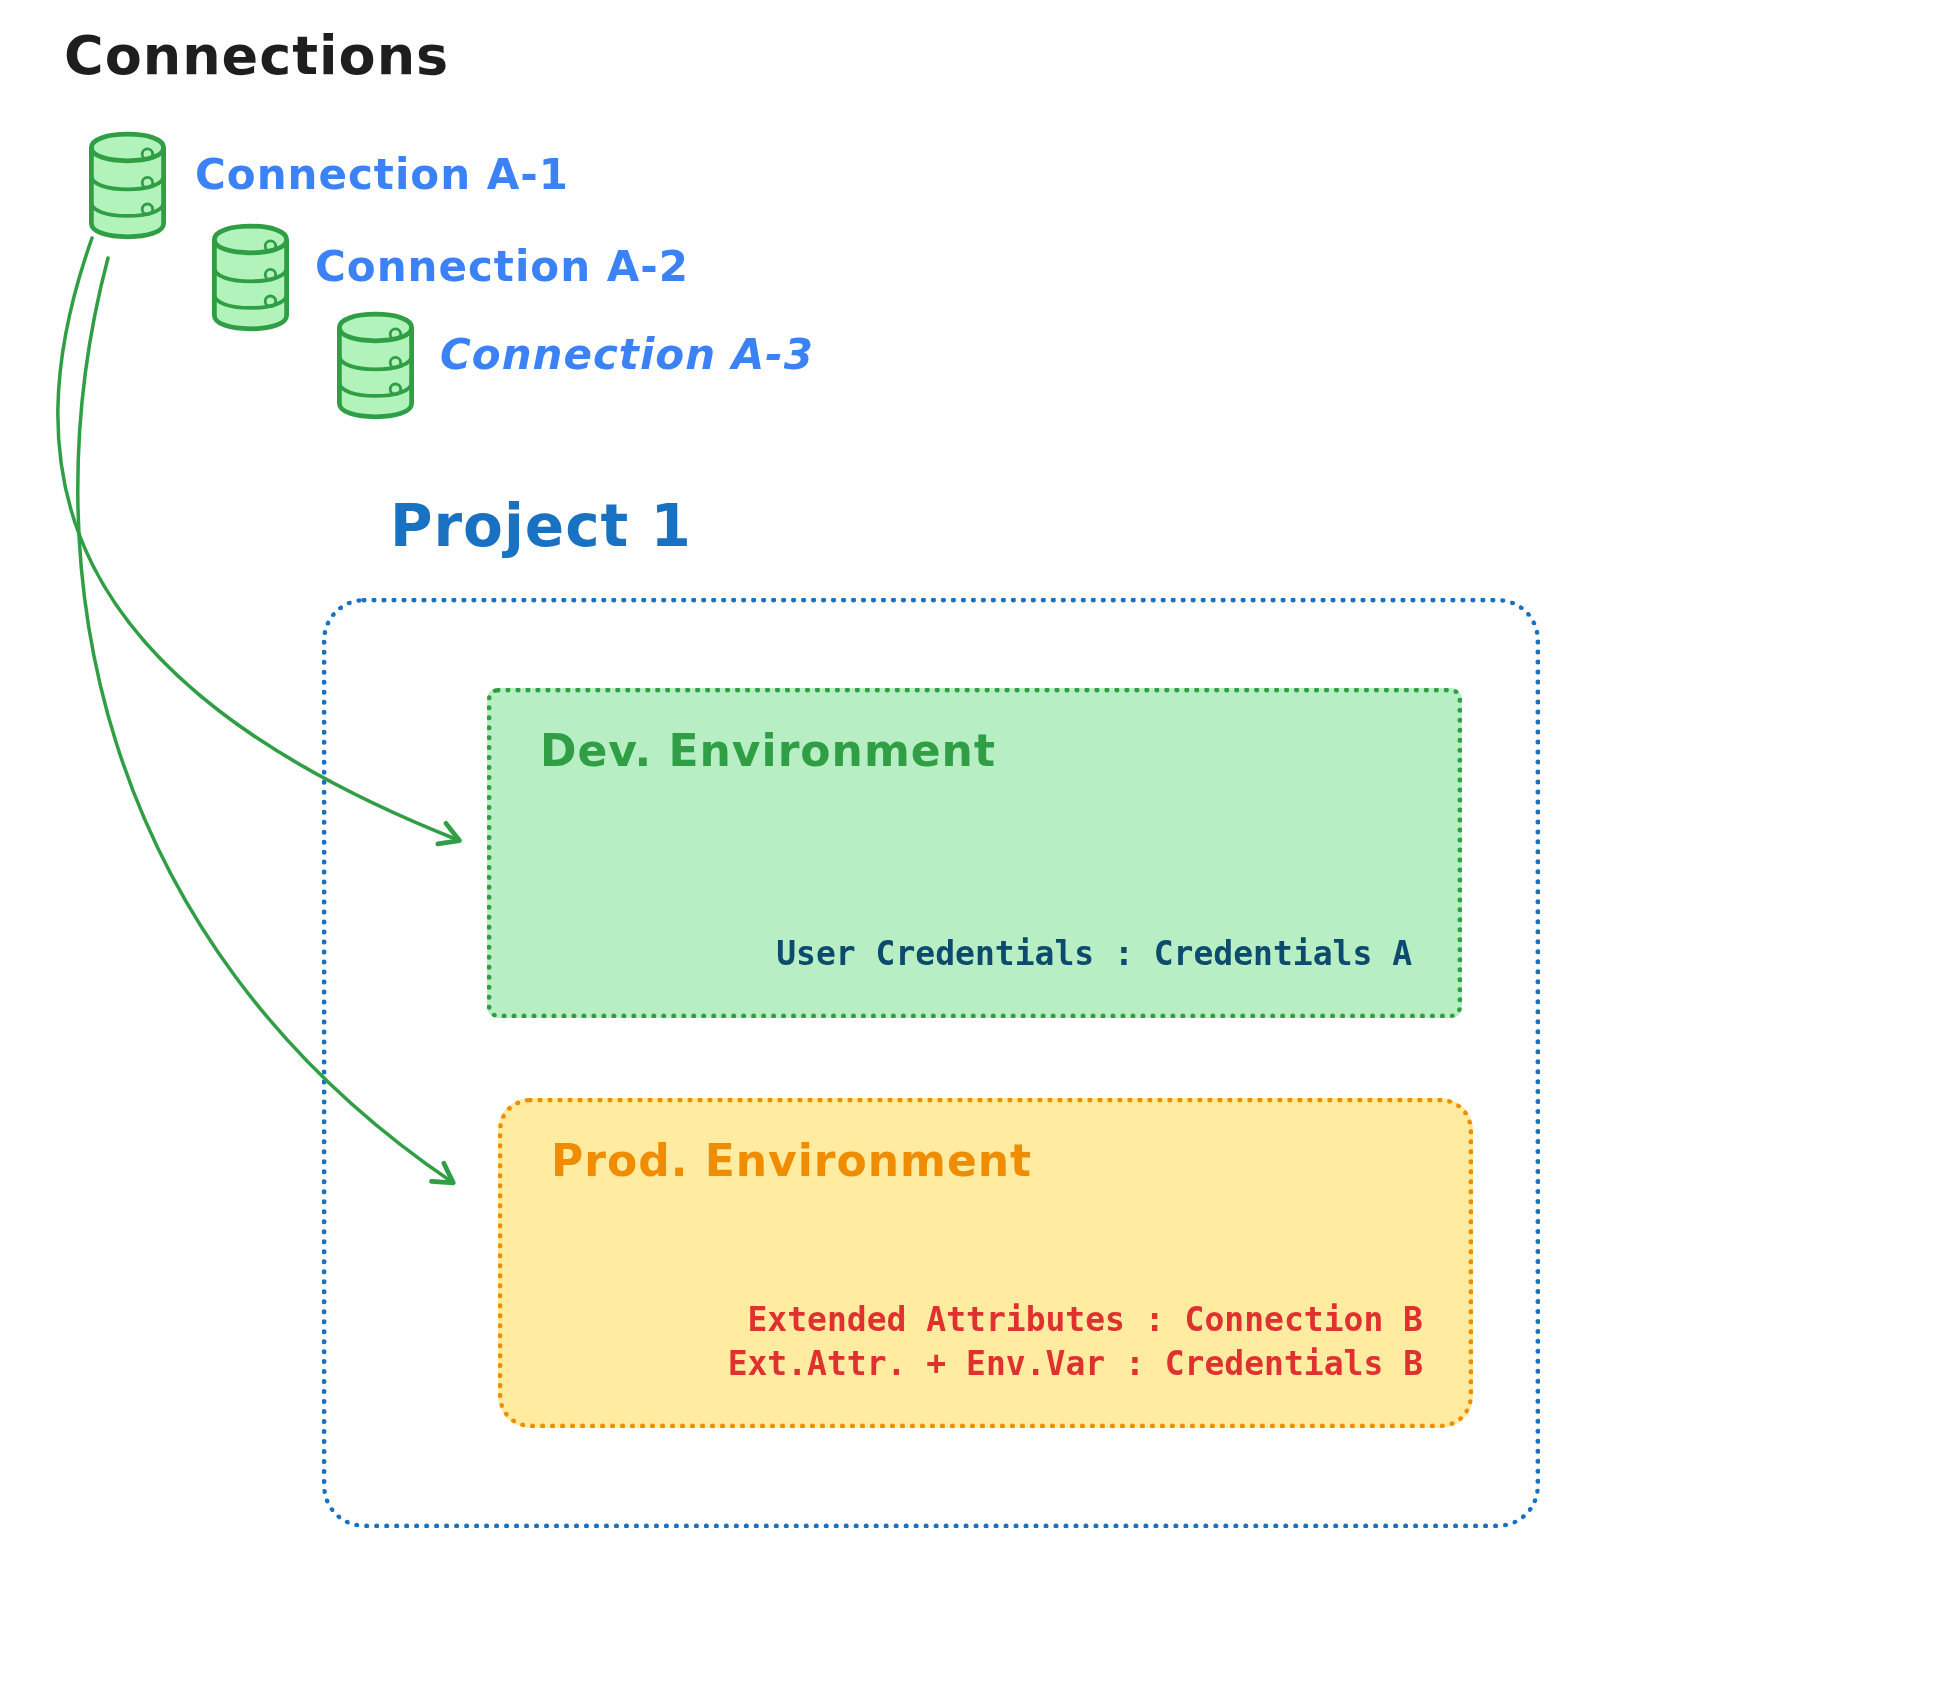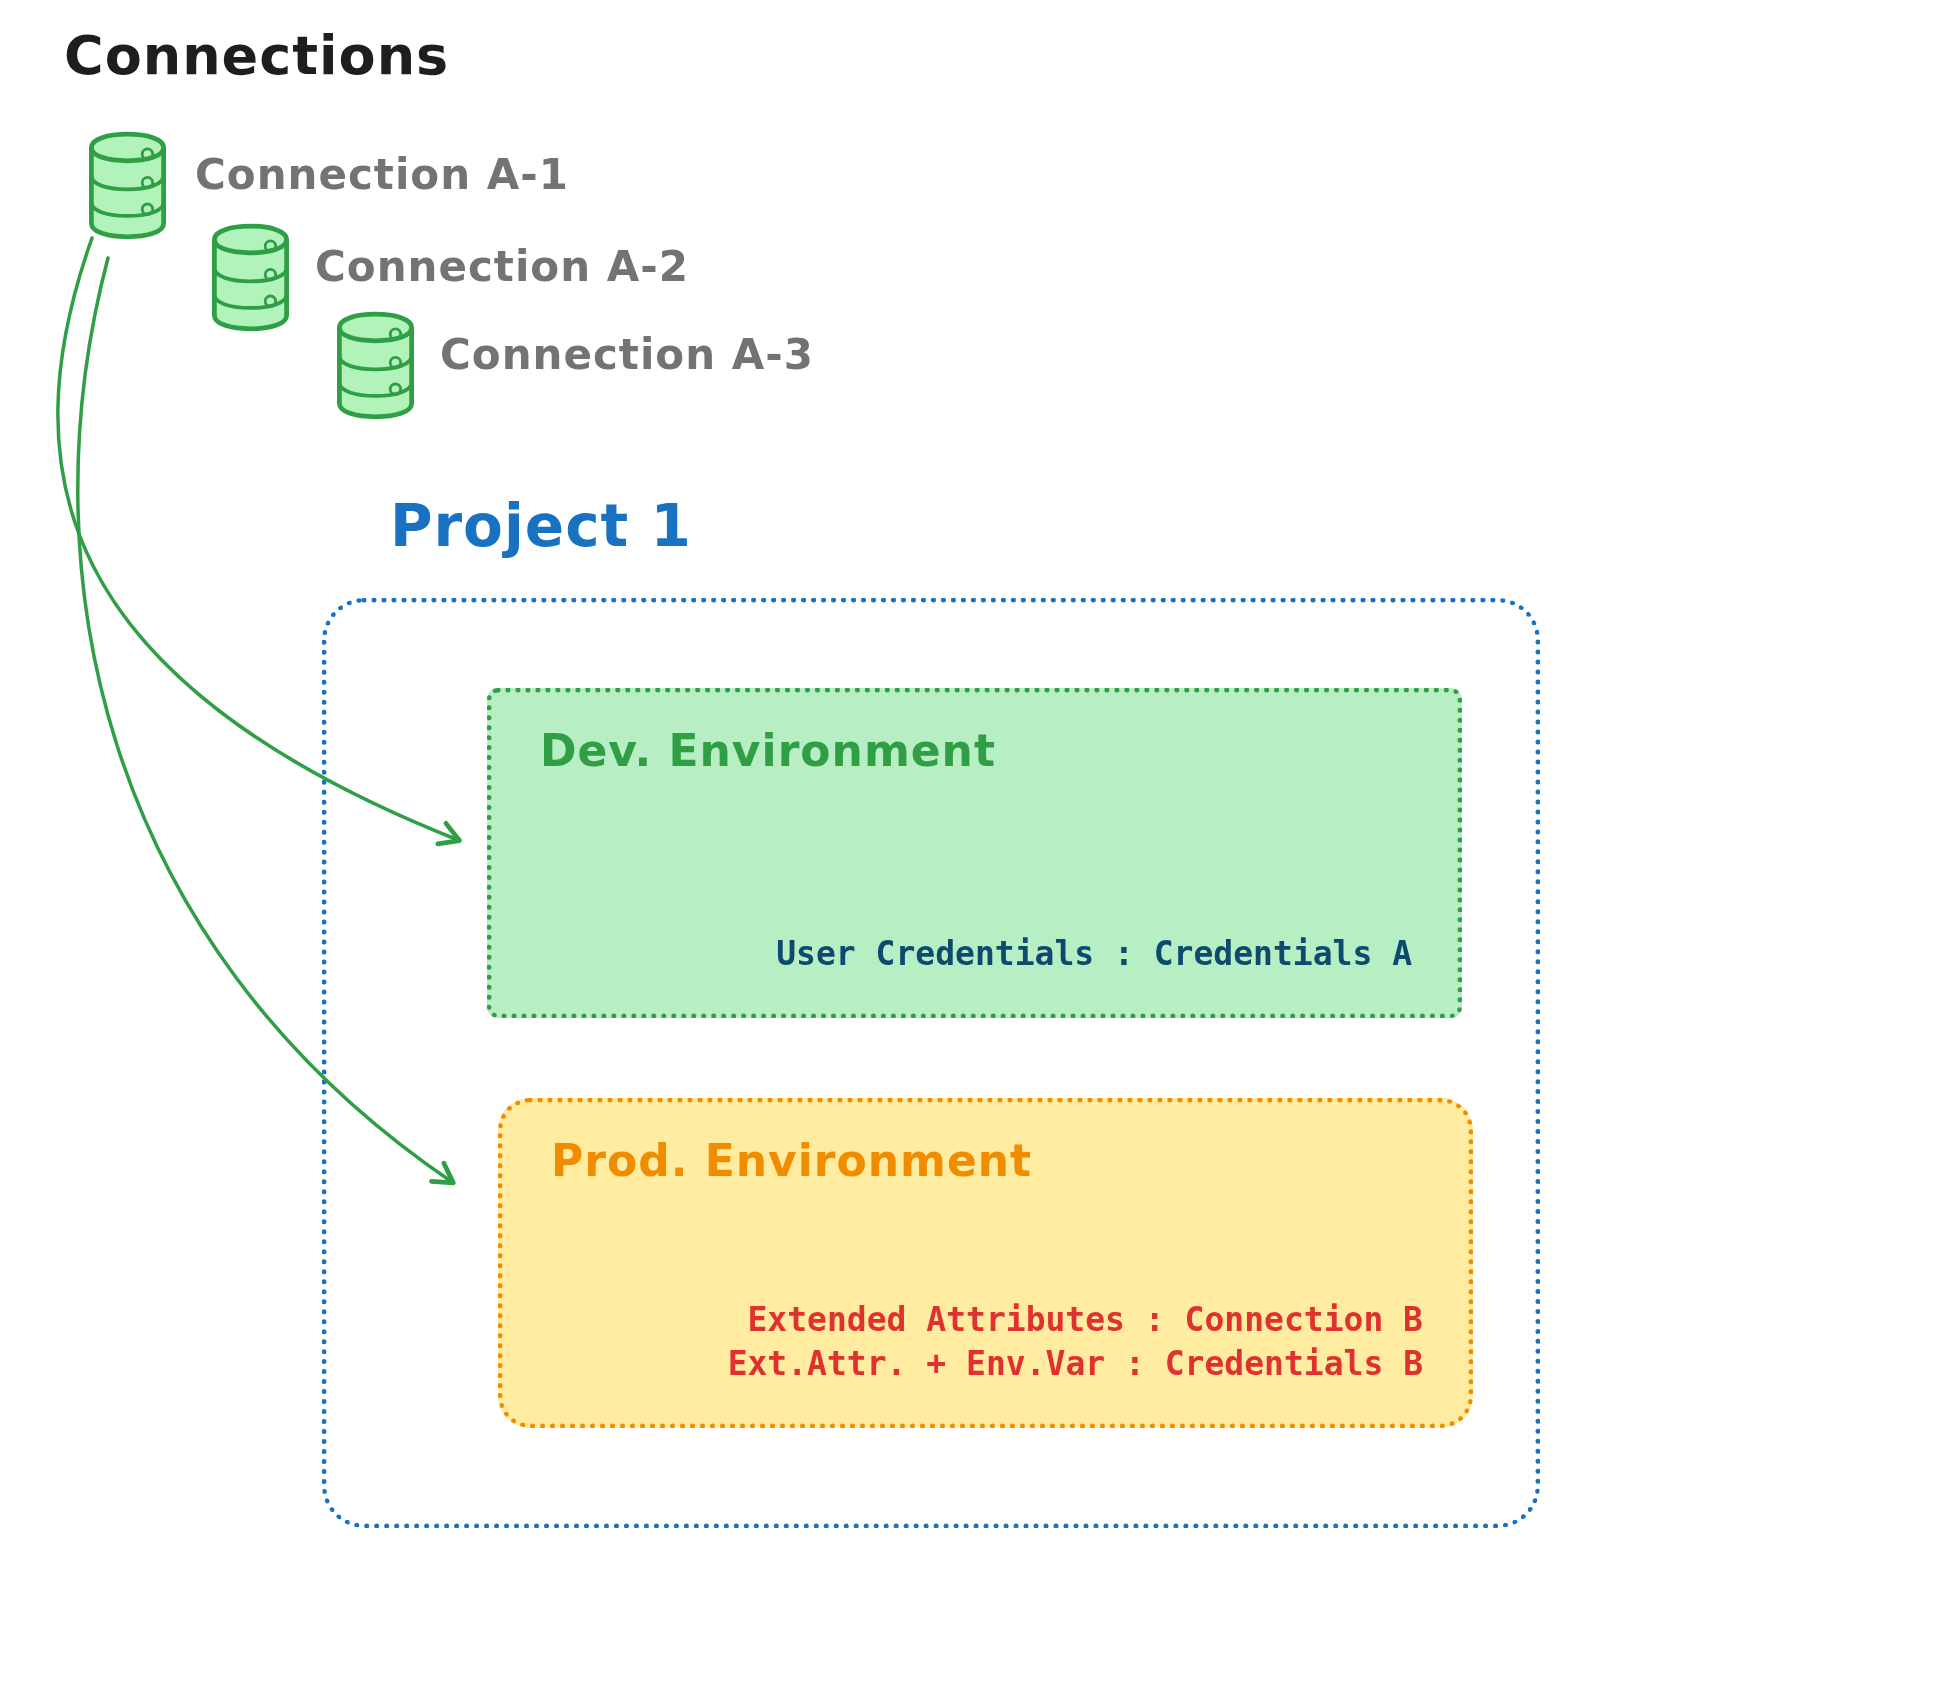--- a/index.html
+++ b/index.html
@@ -43,27 +43,27 @@
     height: 115px;
   }
   .db svg { display: block; }
   .db-1 { left: 80px;  top: 128px; }
   .db-2 { left: 203px; top: 220px; }
   .db-3 { left: 328px; top: 308px; }
   .conn-label {
     position: absolute;
     font-size: 42px;
     font-weight: 700;
-    color: #737373;
+    color: #3b82f6;
     white-space: nowrap;
     letter-spacing: 1px;
   }
   .conn-label-1 { left: 195px; top: 150px; }
   .conn-label-2 { left: 315px; top: 242px; }
-  .conn-label-3 { left: 440px; top: 330px; }
+  .conn-label-3 { left: 440px; top: 330px; font-style: italic; }
 
   
   .box {
     position: absolute;
     box-sizing: border-box;
   }
   .project-box {
     left: 322px;
     top: 598px;
     width: 1218px;

